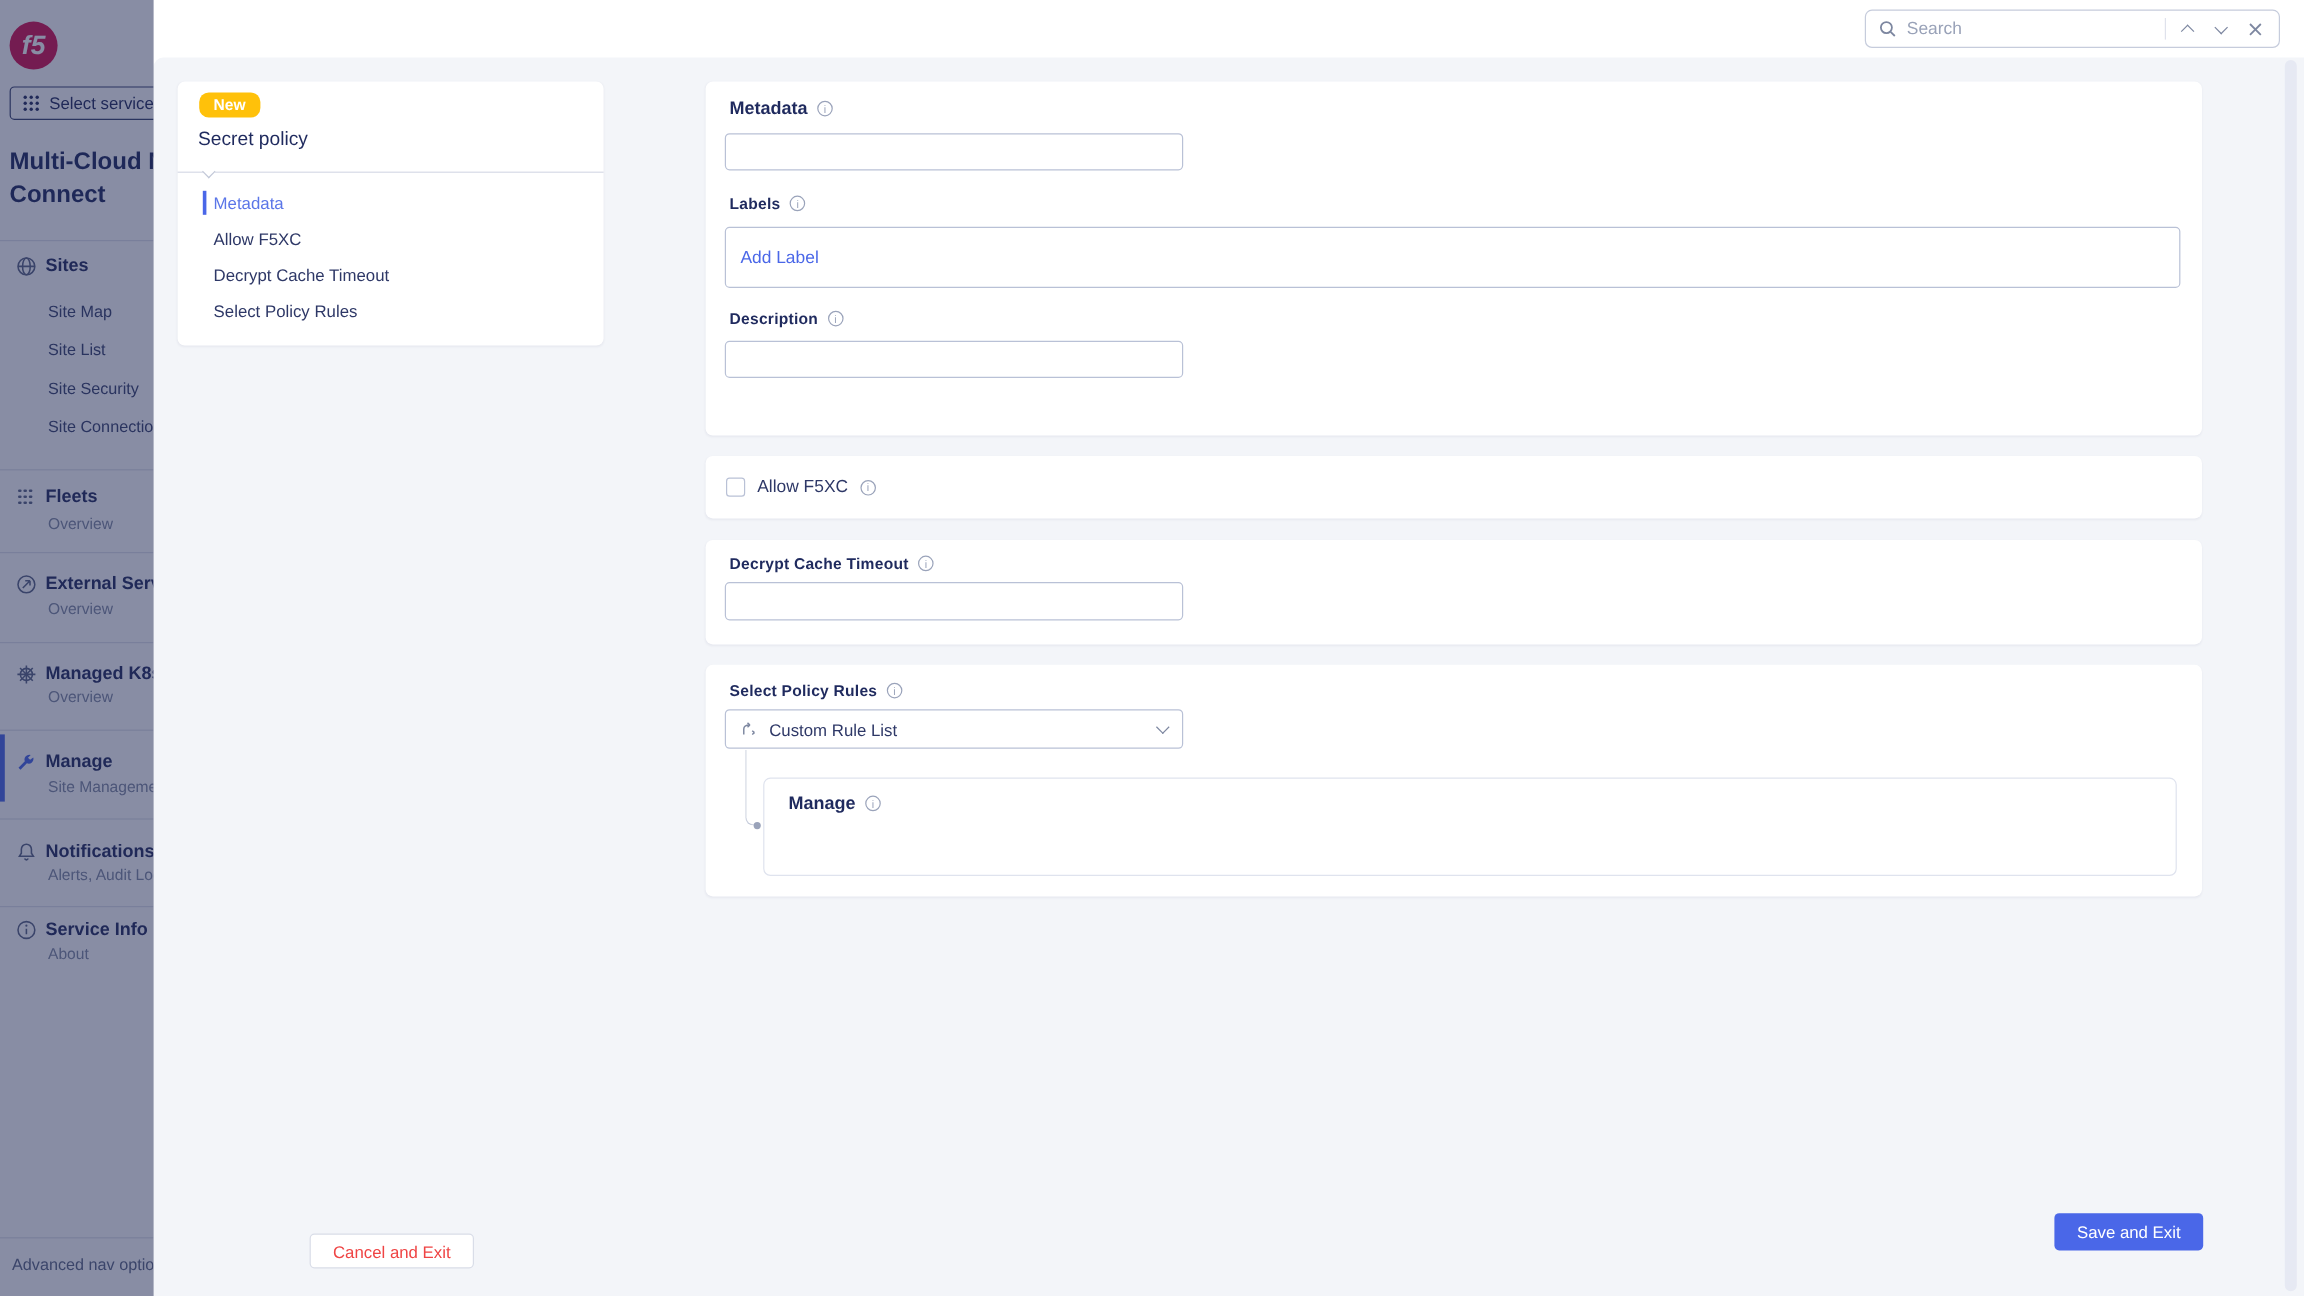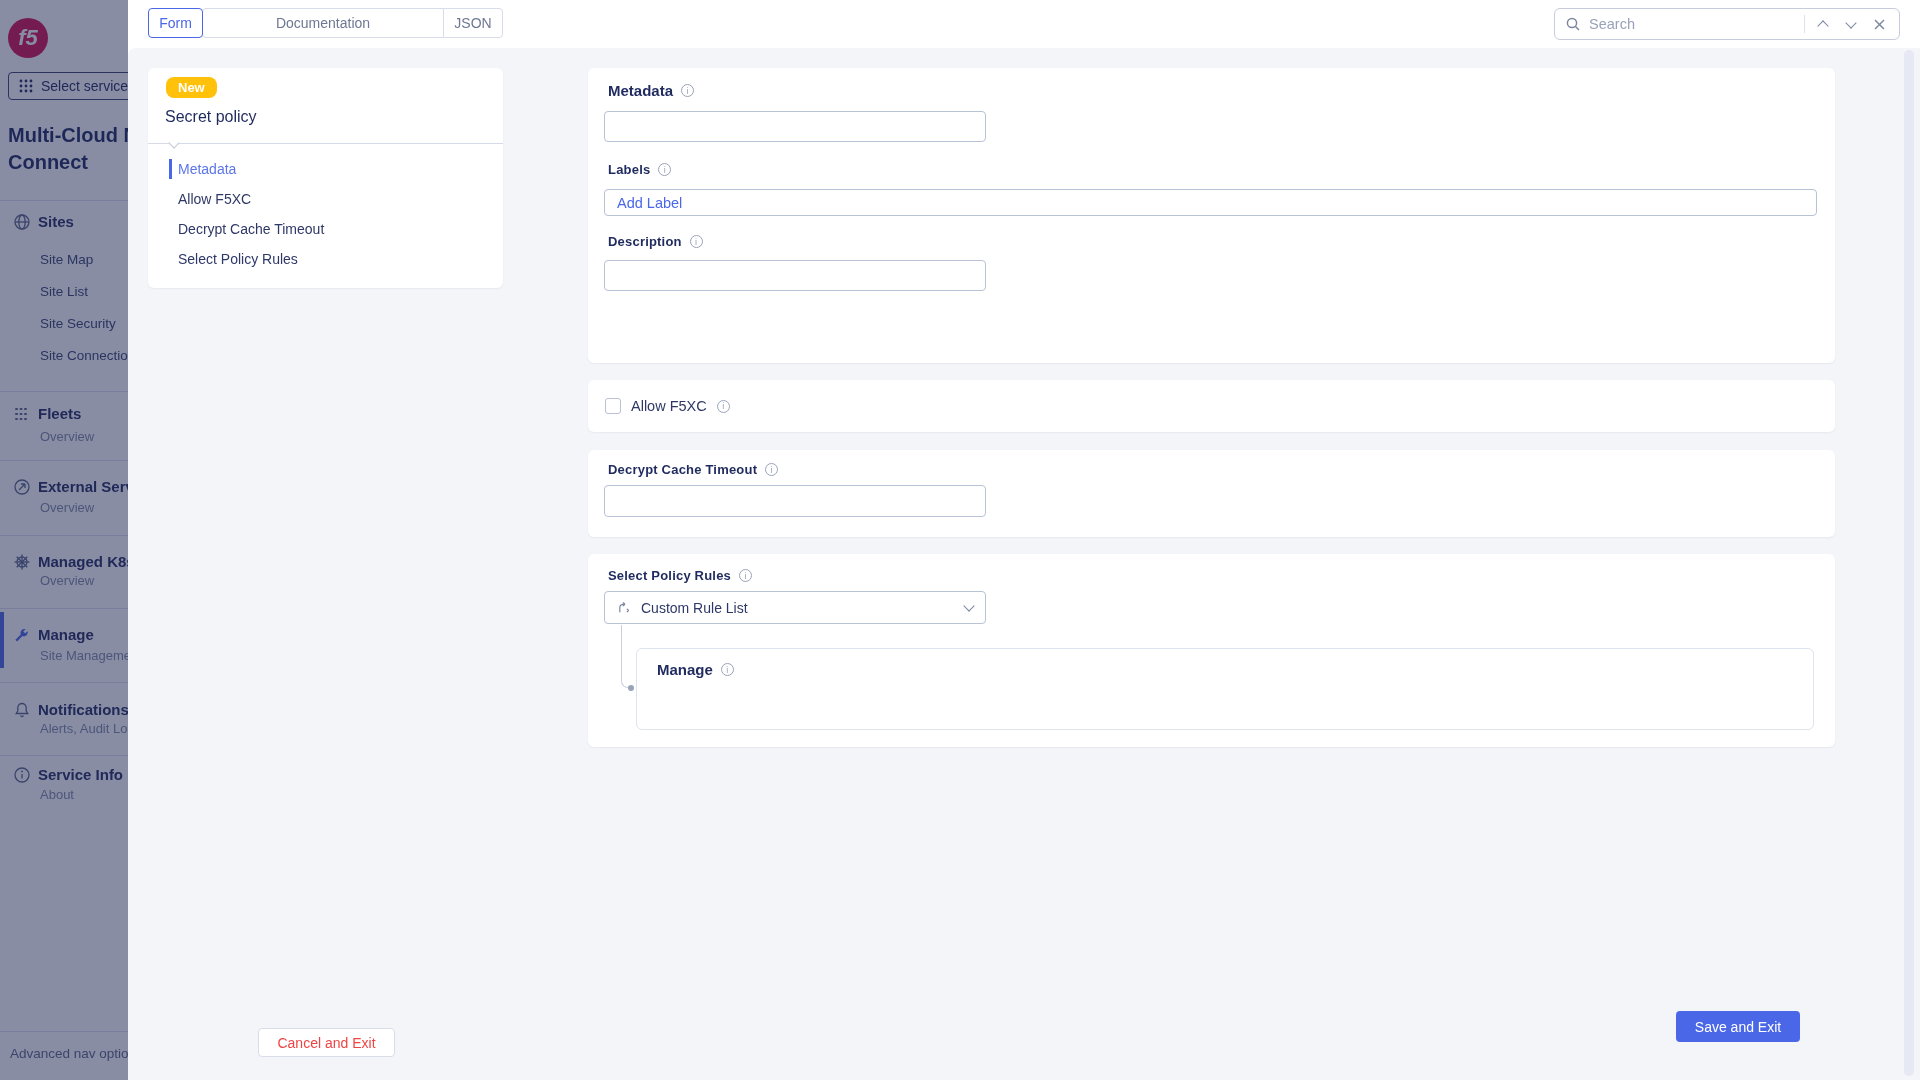--- a/index.html
+++ b/index.html
@@ -84,21 +84,21 @@
     align-items:center; gap:8px; }
   .field-label { font-size:13px; font-weight:700; color:#1f2a5e; margin-left:4px; display:flex;
     align-items:center; gap:8px; letter-spacing:0.2px; }
   .info { width:13px; height:13px; border:1px solid #9aa3ba; border-radius:50%; color:#9aa3ba;
     font-size:9px; display:inline-flex; align-items:center; justify-content:center; cursor:pointer;
     font-weight:400; flex:none; }
   .info::after { content:'i'; }
 
   .txt-input { width:382px; height:31px; border:1px solid #b9c1d6; border-radius:4px; background:#fff;
     font-size:14px; color:#2e3867; padding:0 10px; outline:none; display:block; }
-  .labels-box { width:1213px; height:27px; border:1px solid #b9c1d6; border-radius:4px; background:#fff;
+  .labels-box { width:1213px; height:51px; border:1px solid #b9c1d6; border-radius:4px; background:#fff;
     display:flex; align-items:center; padding:0 12px; }
   .add-label { font-size:14.5px; color:#4a67e8; cursor:pointer; background:none; border:none; }
 
   .checkbox { width:16px; height:16px; border:1px solid #b9c1d6; border-radius:3px; background:#fff;
     cursor:pointer; flex:none; }
   .allow-label { font-size:14.5px; color:#2e3867; margin-left:10px; margin-right:10px; }
 
   .select { width:382px; height:33px; border:1px solid #b9c1d6; border-radius:4px; background:#fff;
     display:flex; align-items:center; padding:0 12px; gap:9px; cursor:pointer; }
   .select-text { flex:1; font-size:14px; color:#2e3867; }
@@ -113,21 +113,21 @@
   .status-text { font-size:15px; color:#27325f; }
   .configure { font-size:15px; color:#3f6ae8; display:flex; align-items:center; gap:4px;
     cursor:pointer; background:none; border:none; }
   .chev-right { width:7px; height:7px; border-right:1.7px solid #3f6ae8; border-bottom:1.7px solid #3f6ae8;
     transform:rotate(-45deg); display:inline-block; }
 
   
   .btn-cancel { position:absolute; left:130px; top:980px; width:137px; height:29px; background:#fff;
     border:1px solid #d9dde8; border-radius:4px; font-size:14px; color:#ef4444; cursor:pointer;
     font-family:"Liberation Sans", sans-serif; }
-  .btn-save { position:absolute; left:1548px; top:963px; width:124px; height:31px; background:#4a67e8;
+  .btn-save { position:absolute; left:1584px; top:963px; width:124px; height:31px; background:#4a67e8;
     border:none; border-radius:4px; font-size:14px; color:#fff; cursor:pointer;
     font-family:"Liberation Sans", sans-serif; }
 
   .mt26 { margin-top:26px; } .mt20 { margin-top:20px; } .mt18 { margin-top:18px; }
   .mt12 { margin-top:12px; } .mt11 { margin-top:11px; } .mt8 { margin-top:8px; }
   svg { display:block; }
 </style>
 </head>
 <body>
 
@@ -247,25 +247,20 @@
 
       <div class="side-sep" style="top:1031px"></div>
       <div class="adv-nav">Advanced nav options</div>
     </div>
   </div>
   <div class="overlay"></div>
 
   <div class="modal">
 
     <div class="topbar">
-      <div class="tabs">
-        <button class="tab tab-form">Form</button>
-        <button class="tab tab-doc">Documentation</button>
-        <button class="tab tab-json">JSON</button>
-      </div>
 
       <div class="searchbox">
         <svg width="16" height="16" viewBox="0 0 16 16" fill="none" stroke="#7d87a0" stroke-width="1.5">
           <circle cx="7" cy="7" r="4.6"></circle>
             <line x1="10.5" y1="10.5" x2="14" y2="14"></line>
         </svg>
         <input type="text" placeholder="Search" style="">
         <span class="search-div"></span>
         <span class="sb-btn">
             <span class="chev chev-up"></span>

